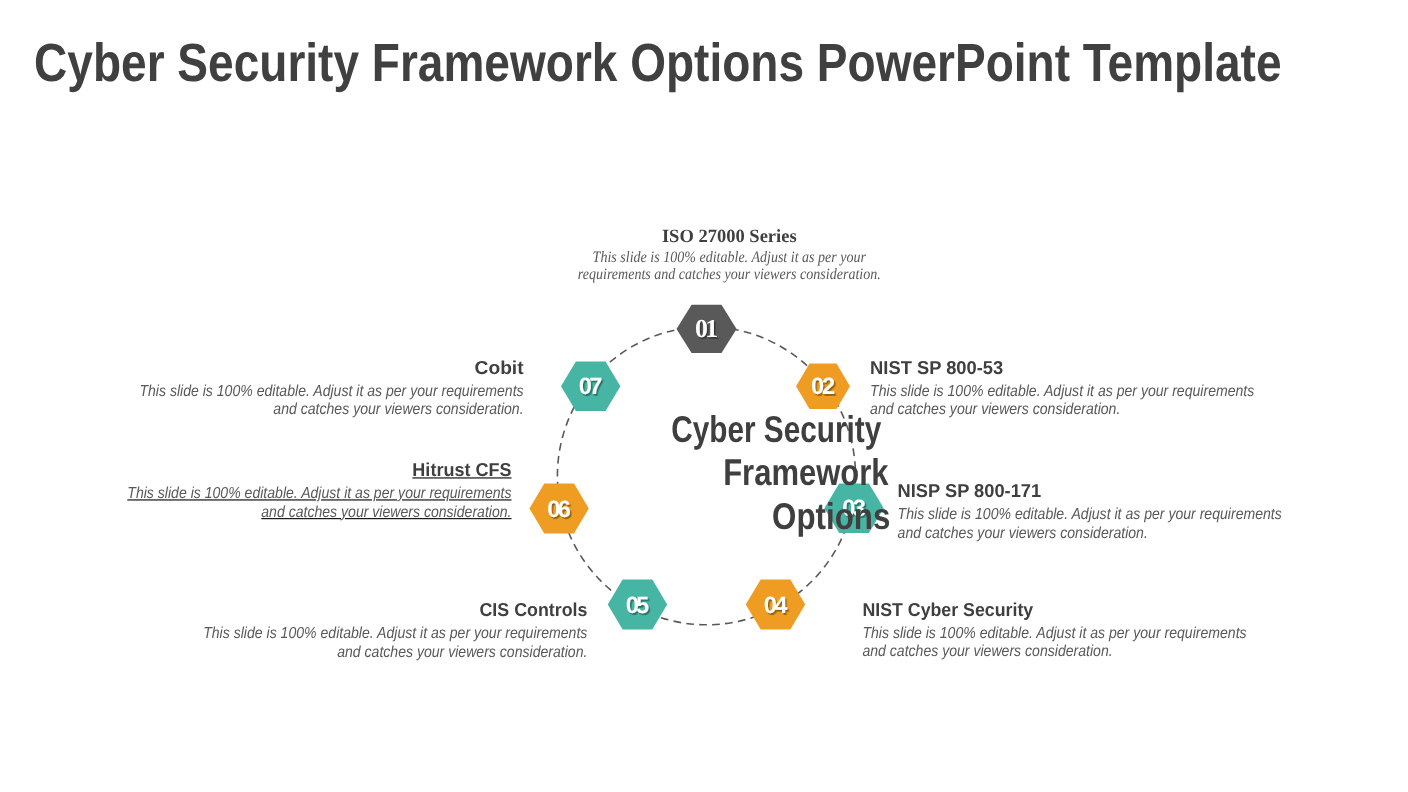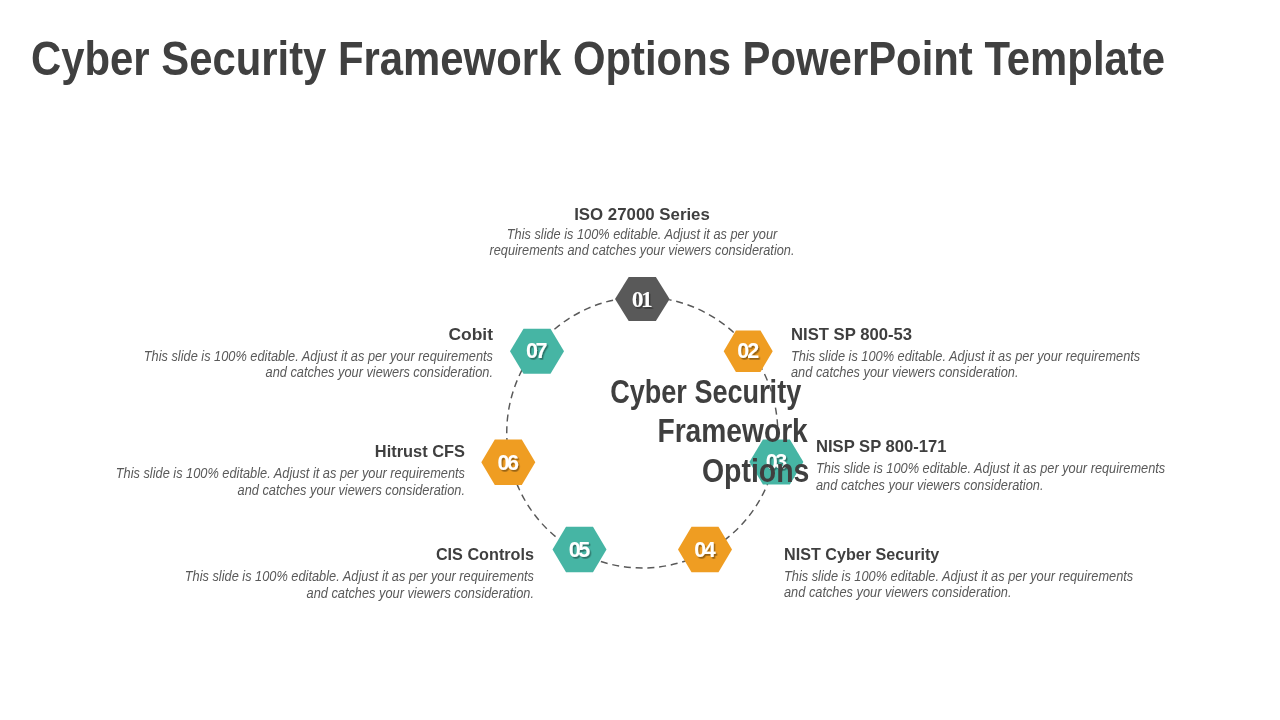--- a/index.html
+++ b/index.html
@@ -59,46 +59,46 @@
 </svg>
 
 <div id="center" class="abs">
     <div class="in">
   <div class="l1">Cyber Security</div>
       <div class="l2">Framework</div>
       <div class="l3">Options</div>
 </div>
   </div>
 
-<div class="abs lbl c" id="b1" style="left:462px;top:205px;width:360px;">
+<div class="abs lbl c" id="b1" style="left:483px;top:205px;width:360px;font-family:Liberation Serif, serif;">
   <h3 style="transform:scaleX(0.99)">ISO 27000 Series</h3>
   <p style="margin-top:0.5px;transform:scaleX(0.88)">This slide is 100% editable. Adjust it as per your<br>requirements and catches your viewers consideration.</p>
 </div>
 
 <div class="abs lbl" id="b2" style="left:791px;top:324.8px;">
   <h3 style="transform:scaleX(0.98);transform-origin:0 0;">NIST SP 800-53</h3>
   <p style="margin-top:3px;transform:scaleX(0.882);transform-origin:0 0;">This slide is 100% editable. Adjust it as per your requirements<br>and catches your viewers consideration.</p>
 </div>
 
 <div class="abs lbl" id="b3" style="left:816.4px;top:437px;">
   <h3 style="transform:scaleX(0.977);transform-origin:0 0;">NISP SP 800-171</h3>
   <p style="margin-top:3px;transform:scaleX(0.882);transform-origin:0 0;">This slide is 100% editable. Adjust it as per your requirements<br>and catches your viewers consideration.</p>
 </div>
 
 <div class="abs lbl" id="b4" style="left:749.3px;top:544.8px;margin-left:35px;">
   <h3 style="transform:scaleX(0.95);transform-origin:0 0;">NIST Cyber Security</h3>
   <p style="margin-top:3px;transform:scaleX(0.882);transform-origin:0 0;">This slide is 100% editable. Adjust it as per your requirements<br>and catches your viewers consideration.</p>
 </div>
 
-<div class="abs lbl r" id="b5" style="left:93px;top:324.8px;width:400px;">
+<div class="abs lbl r" id="b5" style="left:76px;top:324.8px;width:400px;">
   <h3 style="transform:scaleX(1.026)">Cobit</h3>
   <p style="margin-top:3px;transform:scaleX(0.882)">This slide is 100% editable. Adjust it as per your requirements<br>and catches your viewers consideration.</p>
 </div>
 
-<div class="abs lbl r" id="b6" style="left:65px;top:442px;width:400px;">
+<div class="abs lbl r" id="b6" style="left:65px;top:418px;width:400px;text-decoration:underline;">
   <h3 style="transform:scaleX(0.964)">Hitrust CFS</h3>
   <p style="margin-top:3px;transform:scaleX(0.882)">This slide is 100% editable. Adjust it as per your requirements<br>and catches your viewers consideration.</p>
 </div>
 
 <div class="abs lbl r" id="b7" style="left:134px;top:545px;width:400px;">
   <h3 style="transform:scaleX(0.953)">CIS Controls</h3>
   <p style="margin-top:3px;transform:scaleX(0.882)">This slide is 100% editable. Adjust it as per your requirements<br>and catches your viewers consideration.</p>
 </div>
 
 </body></html>

